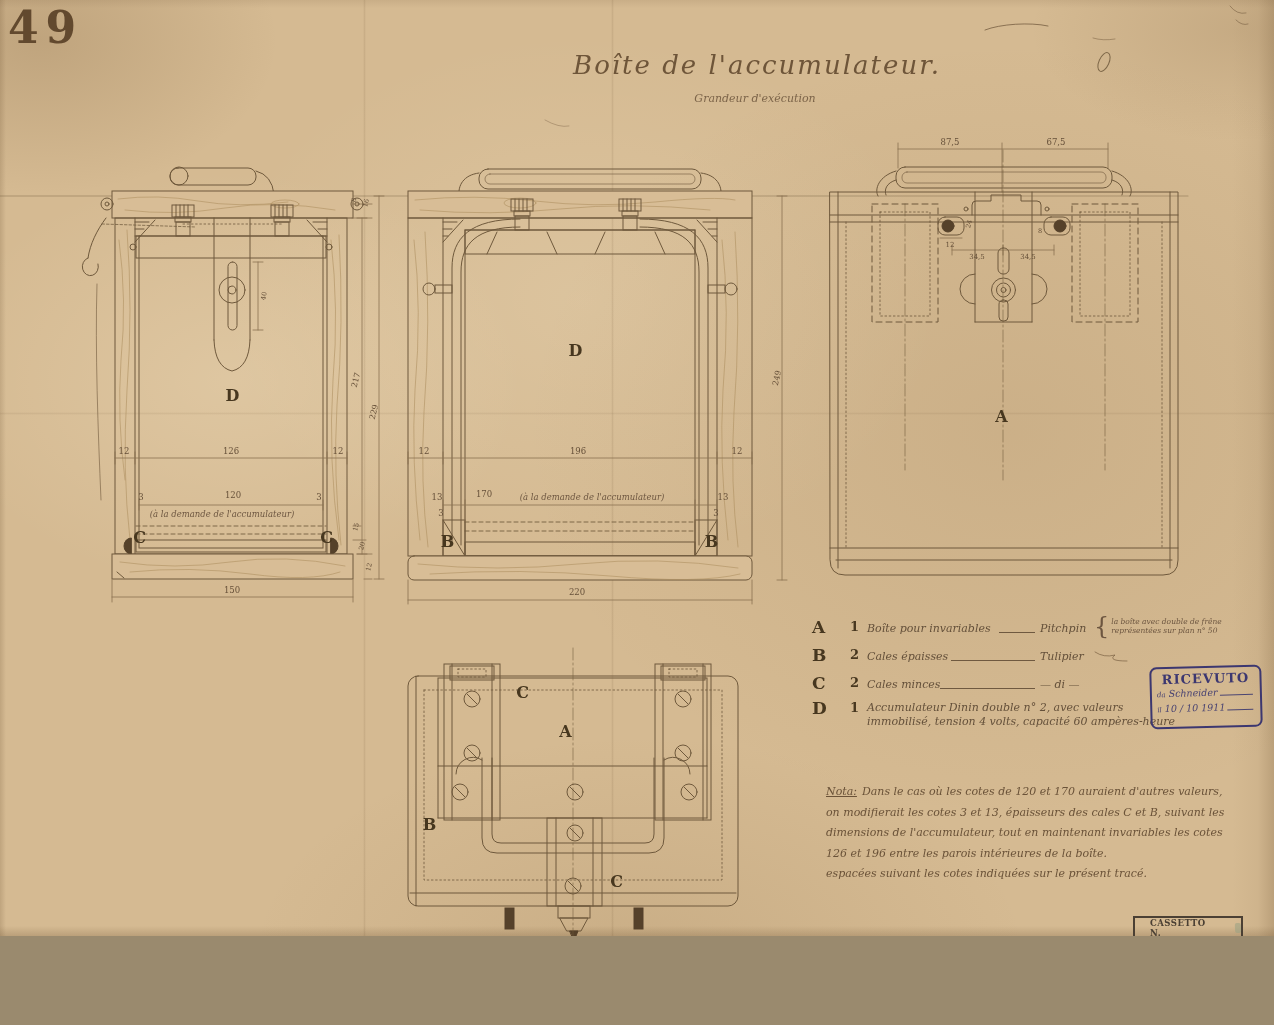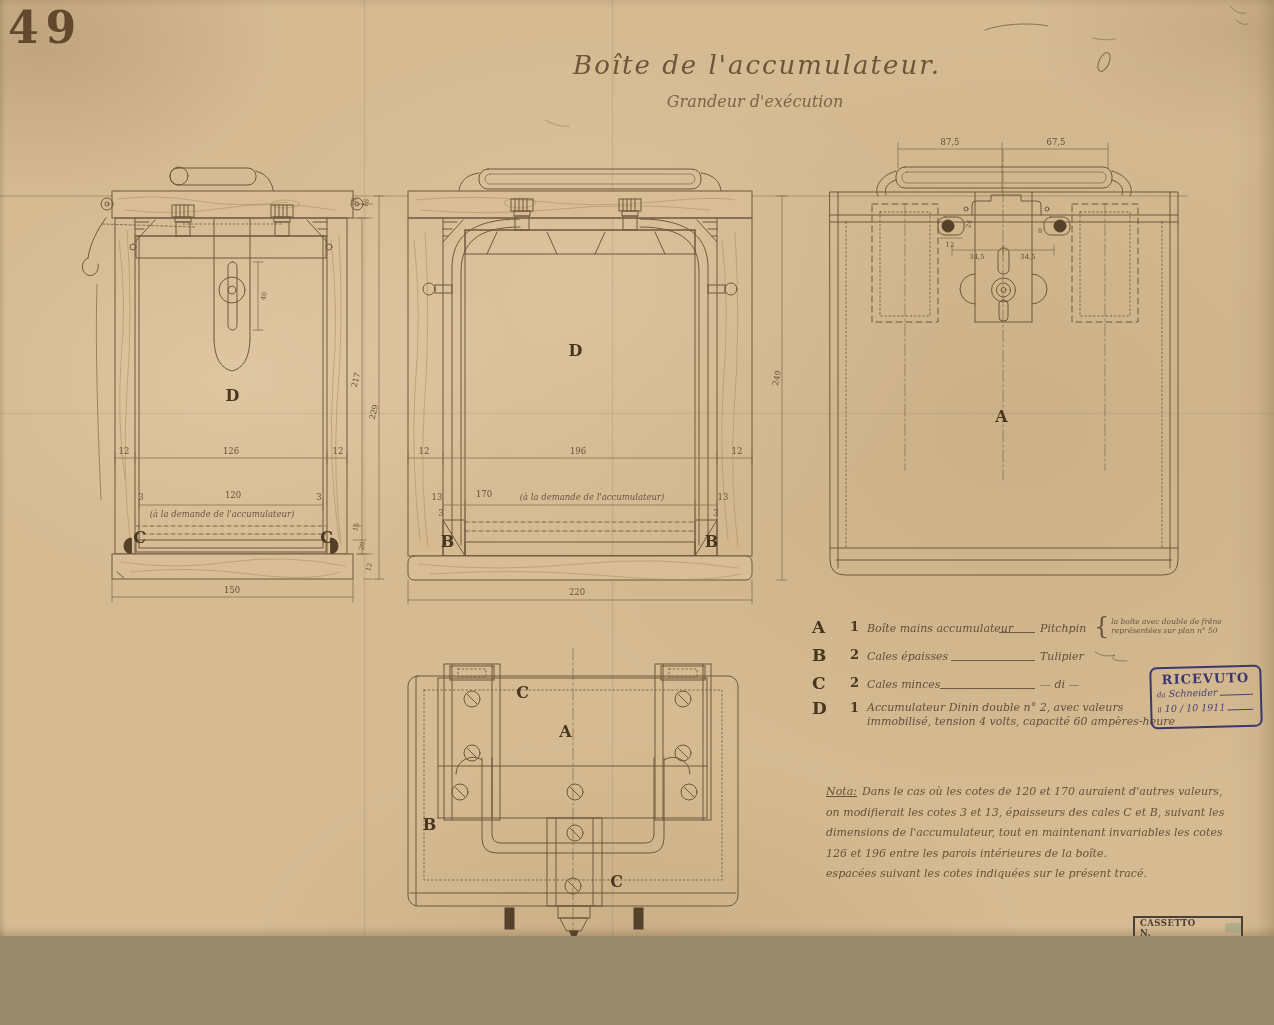--- a/index.html
+++ b/index.html
@@ -27,21 +27,21 @@
   
   #page-number{position:absolute;left:8px;top:2px;font-size:44px;font-weight:bold;
     letter-spacing:7px;color:#62492e;}
   #title-line1{position:absolute;left:703px;top:10px;transform:translateX(-50%);
     white-space:nowrap;font-size:30px;font-weight:bold;letter-spacing:1.5px;word-spacing:7px;
     color:#77604426;color:#786147;}
   #title-line1 sup{font-size:13px;letter-spacing:0;}
   #title-line2{position:absolute;left:757px;top:50px;transform:translateX(-50%);
     white-space:nowrap;font-style:italic;font-size:26px;letter-spacing:2px;color:#6e5539;}
   #title-line3{position:absolute;left:755px;top:92px;transform:translateX(-50%);
-    white-space:nowrap;font-style:italic;font-size:16px;color:#7c6449;}
+    white-space:nowrap;font-style:italic;font-size:11px;color:#7c6449;}
 
   
   #linework{position:absolute;left:0;top:0;}
   #linework *{stroke:#6f593c;fill:none;stroke-width:1;stroke-linecap:round;}
   #linework .grain{stroke:#ae9060;stroke-width:.7;opacity:.85;}
   #linework .wood{fill:#d8bd96;}
   #linework .dim{stroke:#8a7251;stroke-width:.8;}
   #linework .dash6{stroke-dasharray:6,4;}
   #linework .dot{stroke-dasharray:1.6,2.6;stroke-width:.8;}
   #linework .cl{stroke-dasharray:12,3,2,3;stroke-width:.7;opacity:.8;}
@@ -80,21 +80,21 @@
   #stamp-ricevuto{position:absolute;left:1150px;top:666px;width:112px;height:62px;
     border:2.5px solid #3c3770;border-radius:7px;transform:rotate(-1.5deg);
     padding:3px 5px;box-sizing:border-box;color:#3c3770;}
   #stamp-ricevuto .ric-title{text-align:center;font-weight:bold;font-size:13px;letter-spacing:1px;}
   .ric-line{display:flex;align-items:baseline;font-style:italic;font-size:9.5px;color:#4a4472;line-height:13px;}
   .ric-small{font-size:7px;margin-right:3px;}
   .ric-rule{flex:1;border-bottom:1px solid #4a4472;margin:0 2px 2px;}
 
   #stamp-cassetto{position:absolute;left:1133px;top:916px;width:110px;height:24px;
     border:2px solid #4b4034;box-sizing:border-box;display:flex;align-items:center;
-    padding-left:5px;color:#4b4034;gap:23px;}
+    padding-left:15px;color:#4b4034;gap:23px;}
   #stamp-cassetto .cas-label{font-size:8.5px;font-weight:bold;letter-spacing:.5px;}
   #stamp-cassetto .cas-smudge{width:42px;height:10px;margin-left:6px;background:#97a183;
     opacity:.55;transform:rotate(-2deg);border-radius:2px;}
 
   #stamp-disegno{position:absolute;left:1116px;top:944px;width:144px;height:35px;
     border:2.5px solid #3e3a7e;box-sizing:border-box;display:flex;transform:rotate(-.4deg);
     color:#3e3a7e;background:rgba(255,245,225,.06);}
   #stamp-disegno .dis-letter{width:28px;border-right:2.5px solid #3e3a7e;display:flex;
     align-items:center;justify-content:center;font-size:23px;font-weight:bold;}
   #stamp-disegno .dis-right{flex:1;display:flex;align-items:center;padding-left:5px;}
@@ -425,21 +425,21 @@
       <span class="ann L" style="left: 1002px; top: 416px; transform: translate(-50%, -50%);">A</span>
       <span class="ann L" style="left: 523px; top: 692px; transform: translate(-50%, -50%);">C</span>
       <span class="ann L" style="left: 566px; top: 731px; transform: translate(-50%, -50%);">A</span>
       <span class="ann L" style="left: 430px; top: 824px; transform: translate(-50%, -50%);">B</span>
       <span class="ann L" style="left: 617px; top: 881px; transform: translate(-50%, -50%);">C</span>
     </div>
 
   <div class="leg-row" style="top:617px">
     <span class="leg-letter">A</span>
     <span class="leg-qty">1</span>
-    <span class="leg-name">Boîte mains accumulateur</span>
+    <span class="leg-name">Boîte pour invariables</span>
     <span class="leg-dash" style="left:187px;width:36px"></span>
     <span class="leg-mat">Pitchpin</span>
     <span class="leg-note">
       <span class="leg-brace">{</span>
       <span><span>la boîte avec double de frêne</span><br><span>représentées sur plan n° 50</span></span>
     </span>
   </div>
 
   <div class="leg-row" style="top:645px">
     <span class="leg-letter">B</span>

